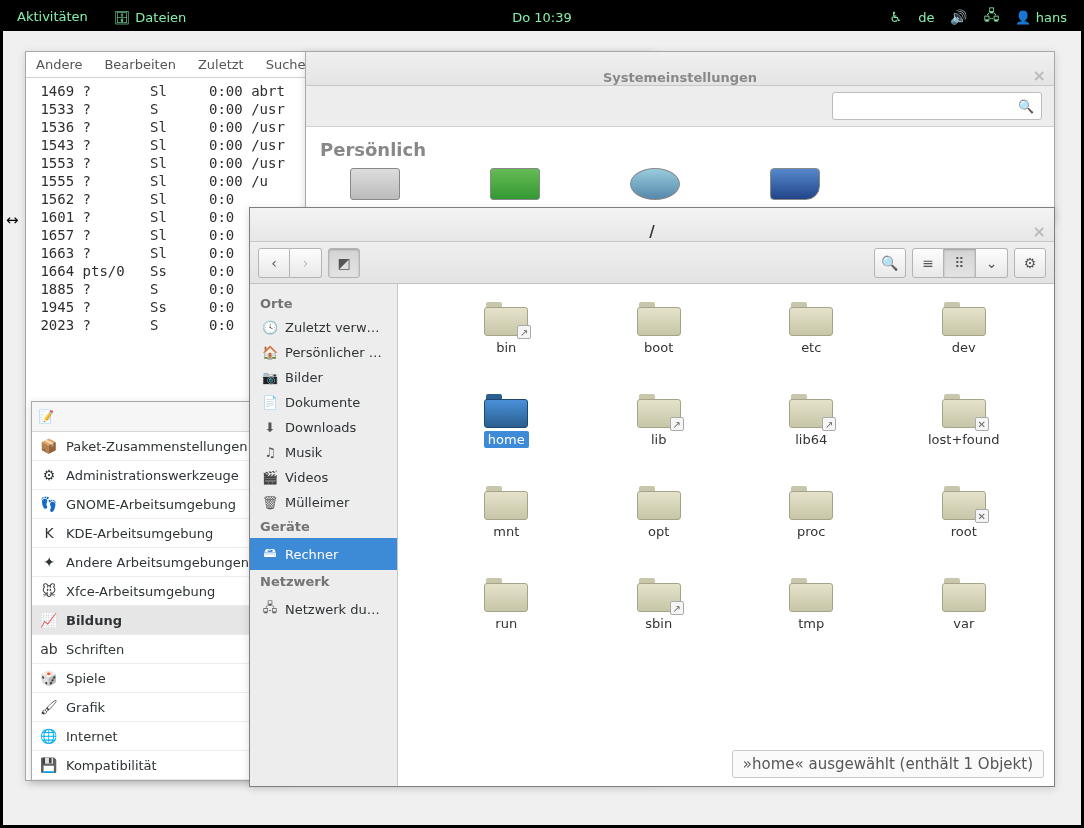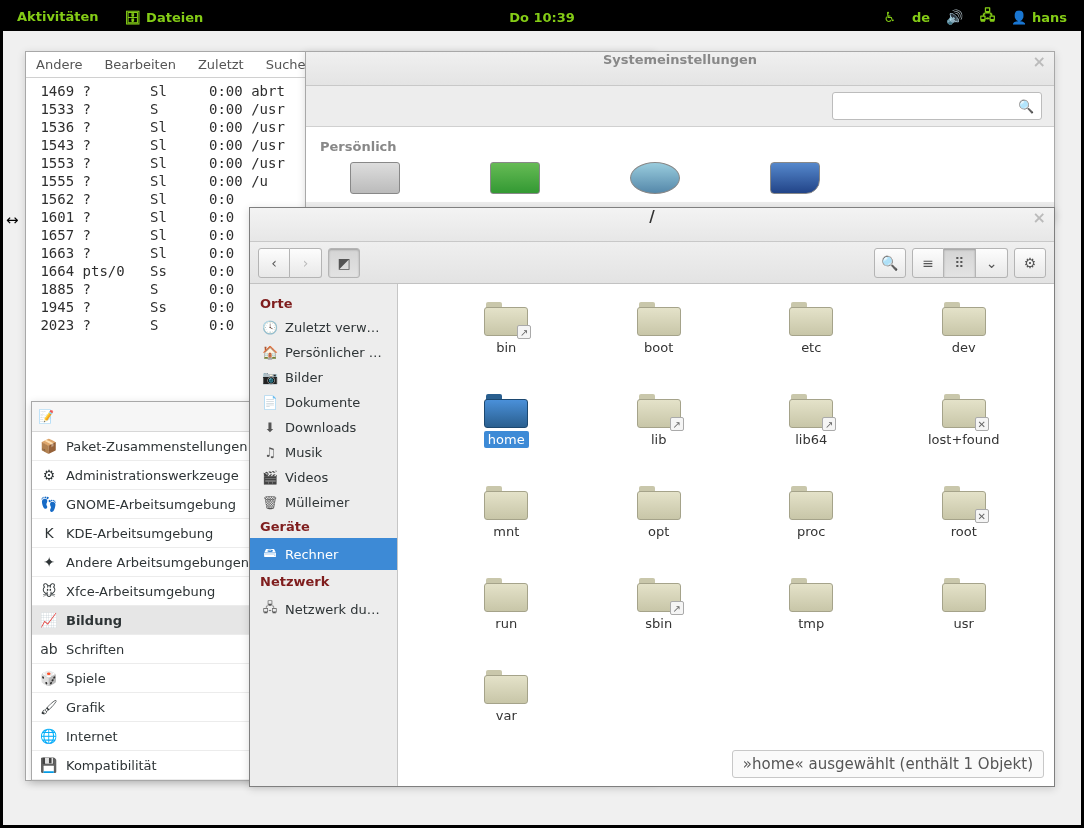--- a/index.html
+++ b/index.html
@@ -1,30 +1,30 @@
 <!DOCTYPE html>
 <html><head>
 <meta charset="utf-8">
 <style>
   html,body{margin:0;padding:0;font-family:"DejaVu Sans","Cantarell",sans-serif;font-size:13px;color:#2e3436;background:#fff}
   *{box-sizing:border-box}
   #screen{position:relative;width:1084px;height:828px;margin:0 auto;border:3px solid #000;background:#f0f0f0;overflow:hidden}
 
   
-  #panel{position:absolute;left:0;right:0;top:0;height:28px;background:#000;color:#84cc16;display:flex;align-items:center;font-size:13px;font-weight:bold}
+  #panel{position:absolute;left:0;right:0;top:0;height:28px;background:#000;color:#86efac;display:flex;align-items:center;font-size:13px;font-weight:normal}
   #panel .p-left{display:flex;align-items:center}
   #panel .p-btn{padding:0 14px;height:28px;line-height:28px}
   #panel .p-app{display:flex;align-items:center;gap:5px;padding:0 12px}
   #panel .p-center{position:absolute;left:50%;transform:translateX(-50%)}
   #panel .p-right{margin-left:auto;display:flex;align-items:center;gap:16px;padding-right:14px}
   #panel .pic{font-size:14px}
 
   
   .win{position:absolute;background:#ededed;border:1px solid #a8a8a8;display:flex;flex-direction:column;box-shadow:0 2px 8px rgba(0,0,0,.15)}
-  .titlebar{height:34px;background:linear-gradient(#f0f0f0,#e4e4e4);border-bottom:1px solid #c8c8c8;display:flex;align-items:flex-start;justify-content:center;color:#888;font-weight:bold;position:relative}
+  .titlebar{height:34px;background:linear-gradient(#f0f0f0,#e4e4e4);border-bottom:1px solid #c8c8c8;display:flex;align-items:flex-end;justify-content:center;color:#888;font-weight:bold;position:relative}
   .titlebar .close-x{position:absolute;right:8px;color:#bbb;font-size:16px;cursor:default}
 
   
   #term{top:48px;left:22px;width:630px;height:730px;background:#fff}
   #term .menus{height:26px;display:flex;align-items:center;padding:0 10px;border-bottom:1px solid #d0d0d0;color:#555}
   #term .menus span{margin-right:22px}
   #term pre{margin:0;padding:4px 6px;font-family:"DejaVu Sans Mono",monospace;font-size:14px;line-height:18px;color:#2e2e2e;background:#fff}
   #term .arrow{position:absolute;left:-20px;top:159px;font-size:15px;color:#000}
 
   
@@ -33,40 +33,40 @@
   #soft ul{list-style:none;margin:0;padding:0}
   #soft li{display:flex;align-items:center;gap:8px;padding:5px 8px;border-bottom:1px solid #ececec;background:#fff}
   #soft li.sel{background:#e6e6e6;font-weight:bold}
   #soft li .ico{width:18px;height:18px;display:inline-flex;align-items:center;justify-content:center;font-size:14px}
 
   
   #settings{top:48px;left:302px;width:750px;height:170px}
   #settings .sbar2{height:40px;display:flex;align-items:center;justify-content:flex-end;padding:0 12px}
   #settings .search{width:210px;height:28px;border:1px solid #bcbcbc;border-radius:3px;background:#fff;display:flex;align-items:center;padding:0 6px;color:#aaa}
   #settings .body{padding:8px 14px;background:#fff;border-top:1px solid #d0d0d0}
-  #settings .sec{color:#888;font-weight:bold;font-size:13px;margin:4px 0 8px}
+  #settings .sec{color:#888;font-weight:bold;font-size:18px;margin:4px 0 8px}
   #settings .icons{display:flex;gap:90px;padding-left:30px}
   #settings .sicon{width:50px;height:32px;border:1px solid #888;border-radius:3px;background:linear-gradient(#ddd,#bbb)}
 
   
   #fm{top:204px;left:246px;width:806px;height:580px;background:#fff;border-color:#7f7f7f}
   #fm .titlebar{background:linear-gradient(#f3f3f3,#e7e7e7);color:#3a3a3a}
   #fm .titlebar .path{font-weight:bold;font-size:15px;color:#333}
   #fm .toolbar{height:42px;background:linear-gradient(#efefef,#e3e3e3);border-bottom:1px solid #c2c2c2;display:flex;align-items:center;padding:0 8px;gap:6px}
   .tbtn{height:30px;min-width:32px;border:1px solid #b4b4b4;border-radius:3px;background:linear-gradient(#fdfdfd,#e8e8e8);display:inline-flex;align-items:center;justify-content:center;color:#555;font-size:14px}
   .tbtn.pressed{background:linear-gradient(#d4d4d4,#e3e3e3);box-shadow:inset 0 1px 2px rgba(0,0,0,.25)}
   .tgrp{display:inline-flex}
   .tgrp .tbtn{border-radius:0}
   .tgrp .tbtn:first-child{border-radius:3px 0 0 3px}
   .tgrp .tbtn:last-child{border-radius:0 3px 3px 0;border-left:0}
   .tgrp .tbtn+ .tbtn{border-left:0}
 
   #fm .body{display:flex;flex:1;min-height:0}
   #fm .side{width:148px;background:#ededed;border-right:1px solid #c6c6c6;padding:8px 0;color:#2e3436}
-  #fm .side h4{margin:4px 10px 4px;font-size:13px;font-weight:bold;color:#7f1d1d}
+  #fm .side h4{margin:4px 10px 4px;font-size:13px;font-weight:bold;color:#737373}
   #fm .side .srow{display:flex;align-items:center;gap:7px;padding:5px 8px 5px 12px;font-size:13px;white-space:nowrap;overflow:hidden;text-overflow:ellipsis}
   #fm .side .srow.sel{background:#3d8ad6;color:#fff}
   #fm .side .sico{width:16px;text-align:center;color:#555}
   #fm .side .srow.sel .sico{color:#fff}
 
   #fm .grid{flex:1;overflow:auto;padding:18px 20px;background:#fff}
   #fm .gridwrap{display:grid;grid-template-columns:repeat(4,1fr);grid-auto-rows:88px;gap:4px 12px;max-width:640px;margin-left:18px}
   .fold{display:flex;flex-direction:column;align-items:center;gap:3px;font-size:13px;color:#333}
   .fold .ficon{width:44px;height:34px;position:relative}
   .fold .ficon::before{content:"";position:absolute;left:2px;top:0;width:16px;height:7px;border-radius:2px 2px 0 0;background:#c9c7ab}
@@ -341,24 +341,20 @@
                 <span class="badge">↗</span>
               </div>
               <span class="flabel">sbin</span>
             </div>
             <div class="fold">
               <div class="ficon"></div>
               <span class="flabel">tmp</span>
             </div>
             <div class="fold">
               <div class="ficon"></div>
-              <span class="flabel">usr</span>
-            </div>
-            <div class="fold">
-              <div class="ficon"></div>
               <span class="flabel">var</span>
             </div>
           </div>
       </div>
     </div>
     <div class="status">»home« ausgewählt (enthält 1 Objekt)</div>
   </div>
 
 </div>
 

